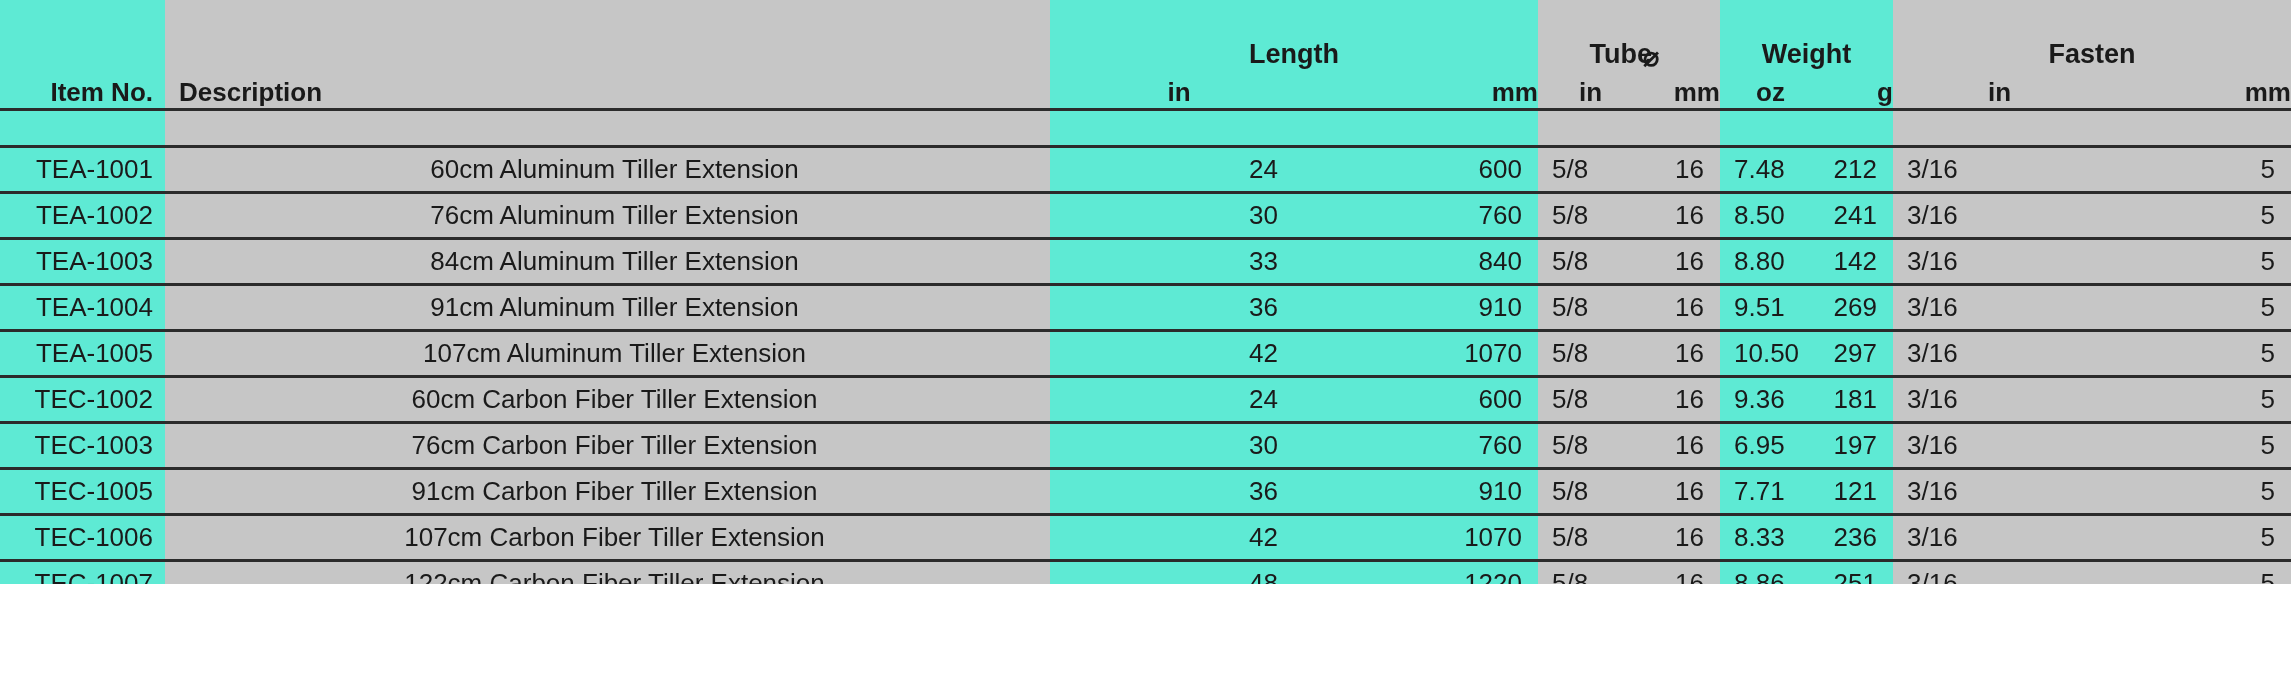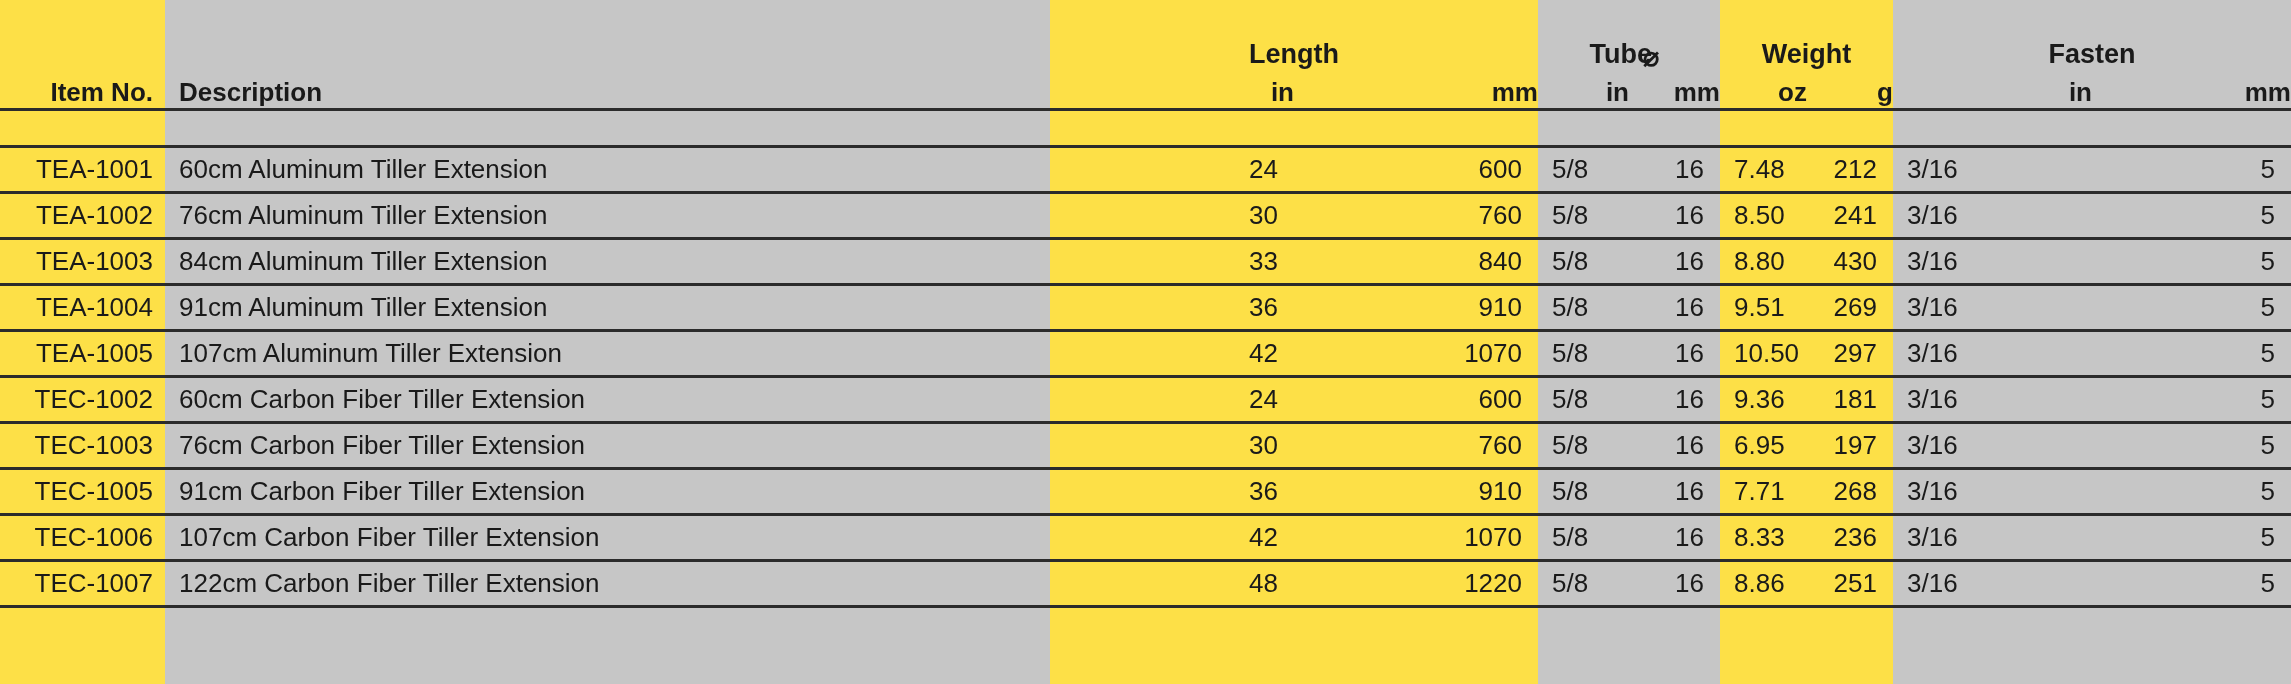--- a/index.html
+++ b/index.html
@@ -8,22 +8,22 @@
     background: #ffffff;
   }
   body {
     font-family: "Liberation Sans", sans-serif;
     -webkit-font-smoothing: antialiased;
   }
 
   #sheet {
     position: relative;
     width: 2291px;
-    height: 684px;
-    background: #fde047;
+    height: 584px;
+    background: #5eead4;
     overflow: hidden;
   }
 
   
   .band {
     position: absolute;
     top: 0;
     bottom: 0;
     background: #c6c6c6;
     z-index: 0;
@@ -62,21 +62,21 @@
     padding-bottom: 2px;
   }
 
   .unit-row td {
     height: 38px;
     font-weight: bold;
     font-size: 26px;
     padding-bottom: 6px;
     margin-left: 44px;
   }
-  .unit-row td.u-left  { text-align: right; padding-left: 14px; }
+  .unit-row td.u-left  { text-align: center; padding-left: 14px; }
   .unit-row td.u-right { text-align: right; padding-right: 0; }
 
   .hdr-itemno {
     font-weight: bold;
     font-size: 27px;
     text-align: right;
     padding-right: 12px !important;
   }
   .hdr-desc {
     font-weight: bold;
@@ -107,21 +107,21 @@
     font-weight: normal;
   }
 
   td.c-item {
     font-weight: bold;
     text-align: right;
     padding-right: 12px !important;
     white-space: nowrap;
   }
   td.c-desc {
-    text-align: left;
+    text-align: center;
     padding-left: 14px !important;
     white-space: nowrap;
     margin-left: 21px;
   }
   td.c-num-r {
     text-align: right;
     padding-right: 16px !important;
   }
   td.c-num-l {
     text-align: left;
@@ -234,21 +234,21 @@
           <td class="c-num-r">5</td>
         </tr>
         <tr class="data">
           <td class="c-item">TEA-1003</td>
           <td class="c-desc">84cm Aluminum Tiller Extension</td>
           <td class="c-num-r">33</td>
           <td class="c-num-r">840</td>
           <td class="c-num-l">5/8</td>
           <td class="c-num-r">16</td>
           <td class="c-num-l">8.80</td>
-          <td class="c-num-r">430</td>
+          <td class="c-num-r">142</td>
           <td class="c-num-l">3/16</td>
           <td class="c-num-r">5</td>
         </tr>
         <tr class="data">
           <td class="c-item">TEA-1004</td>
           <td class="c-desc">91cm Aluminum Tiller Extension</td>
           <td class="c-num-r">36</td>
           <td class="c-num-r">910</td>
           <td class="c-num-l">5/8</td>
           <td class="c-num-r">16</td>
@@ -294,21 +294,21 @@
           <td class="c-num-r">5</td>
         </tr>
         <tr class="data">
           <td class="c-item">TEC-1005</td>
           <td class="c-desc">91cm Carbon Fiber Tiller Extension</td>
           <td class="c-num-r">36</td>
           <td class="c-num-r">910</td>
           <td class="c-num-l">5/8</td>
           <td class="c-num-r">16</td>
           <td class="c-num-l">7.71</td>
-          <td class="c-num-r">268</td>
+          <td class="c-num-r">121</td>
           <td class="c-num-l">3/16</td>
           <td class="c-num-r">5</td>
         </tr>
         <tr class="data">
           <td class="c-item">TEC-1006</td>
           <td class="c-desc">107cm Carbon Fiber Tiller Extension</td>
           <td class="c-num-r">42</td>
           <td class="c-num-r">1070</td>
           <td class="c-num-l">5/8</td>
           <td class="c-num-r">16</td>

